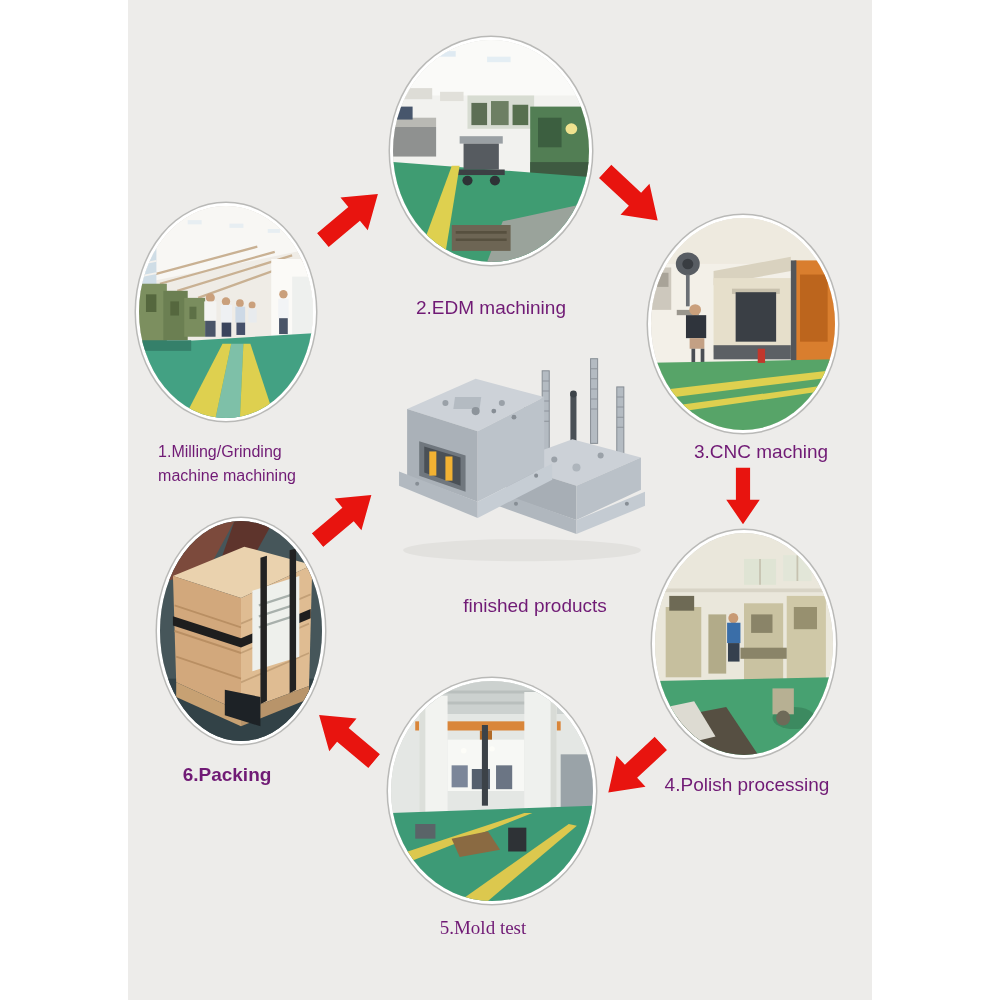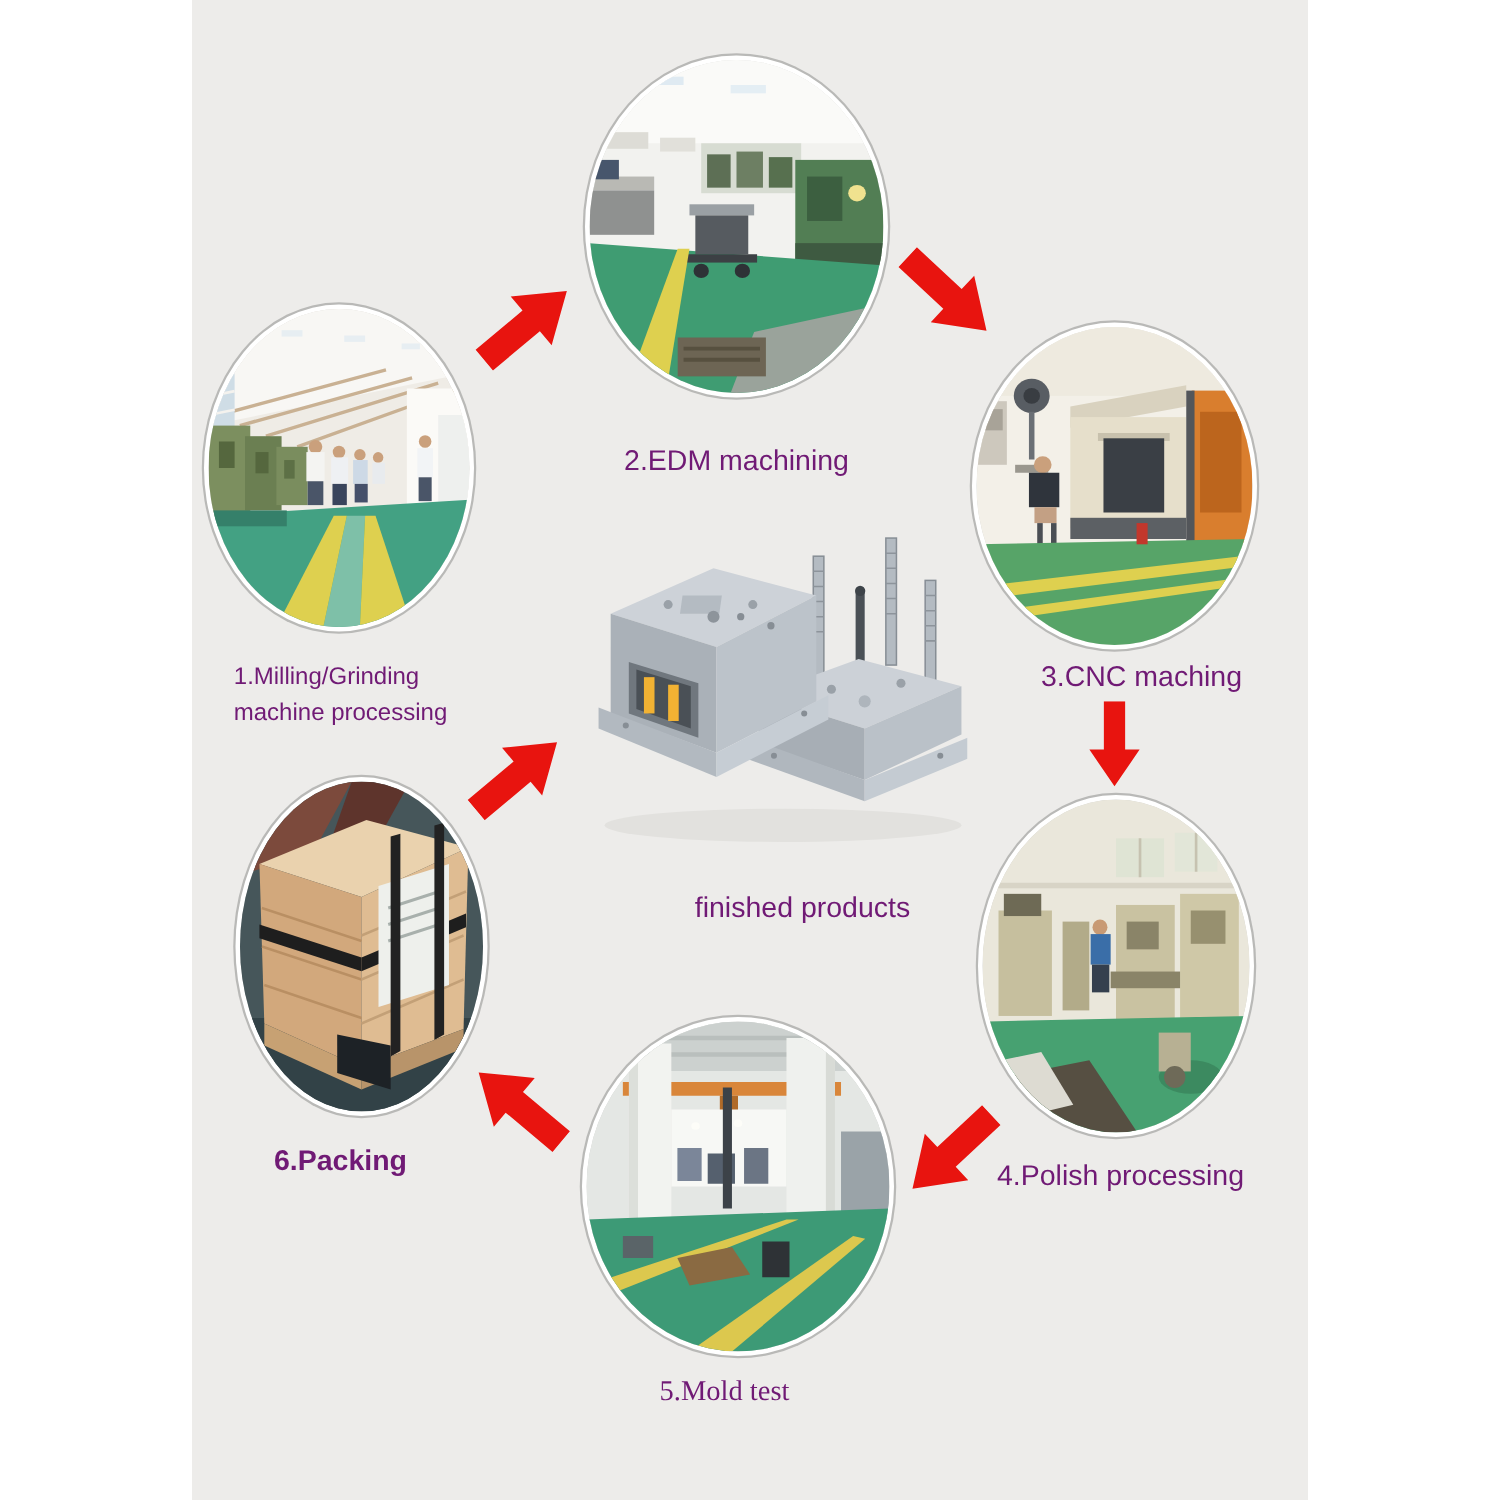--- a/index.html
+++ b/index.html
@@ -279,20 +279,20 @@
     </svg>
 </div>
 <div class="arrow" style="left:309px; top:493px; width:72px; height:48px; transform:rotate(-40deg);">
   <svg viewBox="0 0 90 60">
       <polygon points="0,19 50,19 50,4 88,30 50,56 50,41 0,41" fill="#e8140f"></polygon>
     </svg>
 </div>
 
 <div class="lbl small" style="left:227px; top:440px;">
   <span>1.Milling/Grinding</span><br>
-  <span>machine processing</span>
+  <span>machine machining</span>
 </div>
 <div class="lbl" style="left:491px; top:296px;">2.EDM machining</div>
 <div class="lbl" style="left:741px; top:440px;margin-left:20px;">3.CNC maching</div>
 <div class="lbl" style="left:704px; top:773px;margin-left:43px;">4.Polish processing</div>
 <div class="lbl" style="left:483px; top:916px;font-family:Liberation Serif, serif;">5.Mold test</div>
 <div class="lbl" style="left:227px; top:763px;font-weight:bold;">6.Packing</div>
 <div class="lbl" style="left:497px; top:594px;margin-left:38px;">finished products</div>
 
 </body></html>

